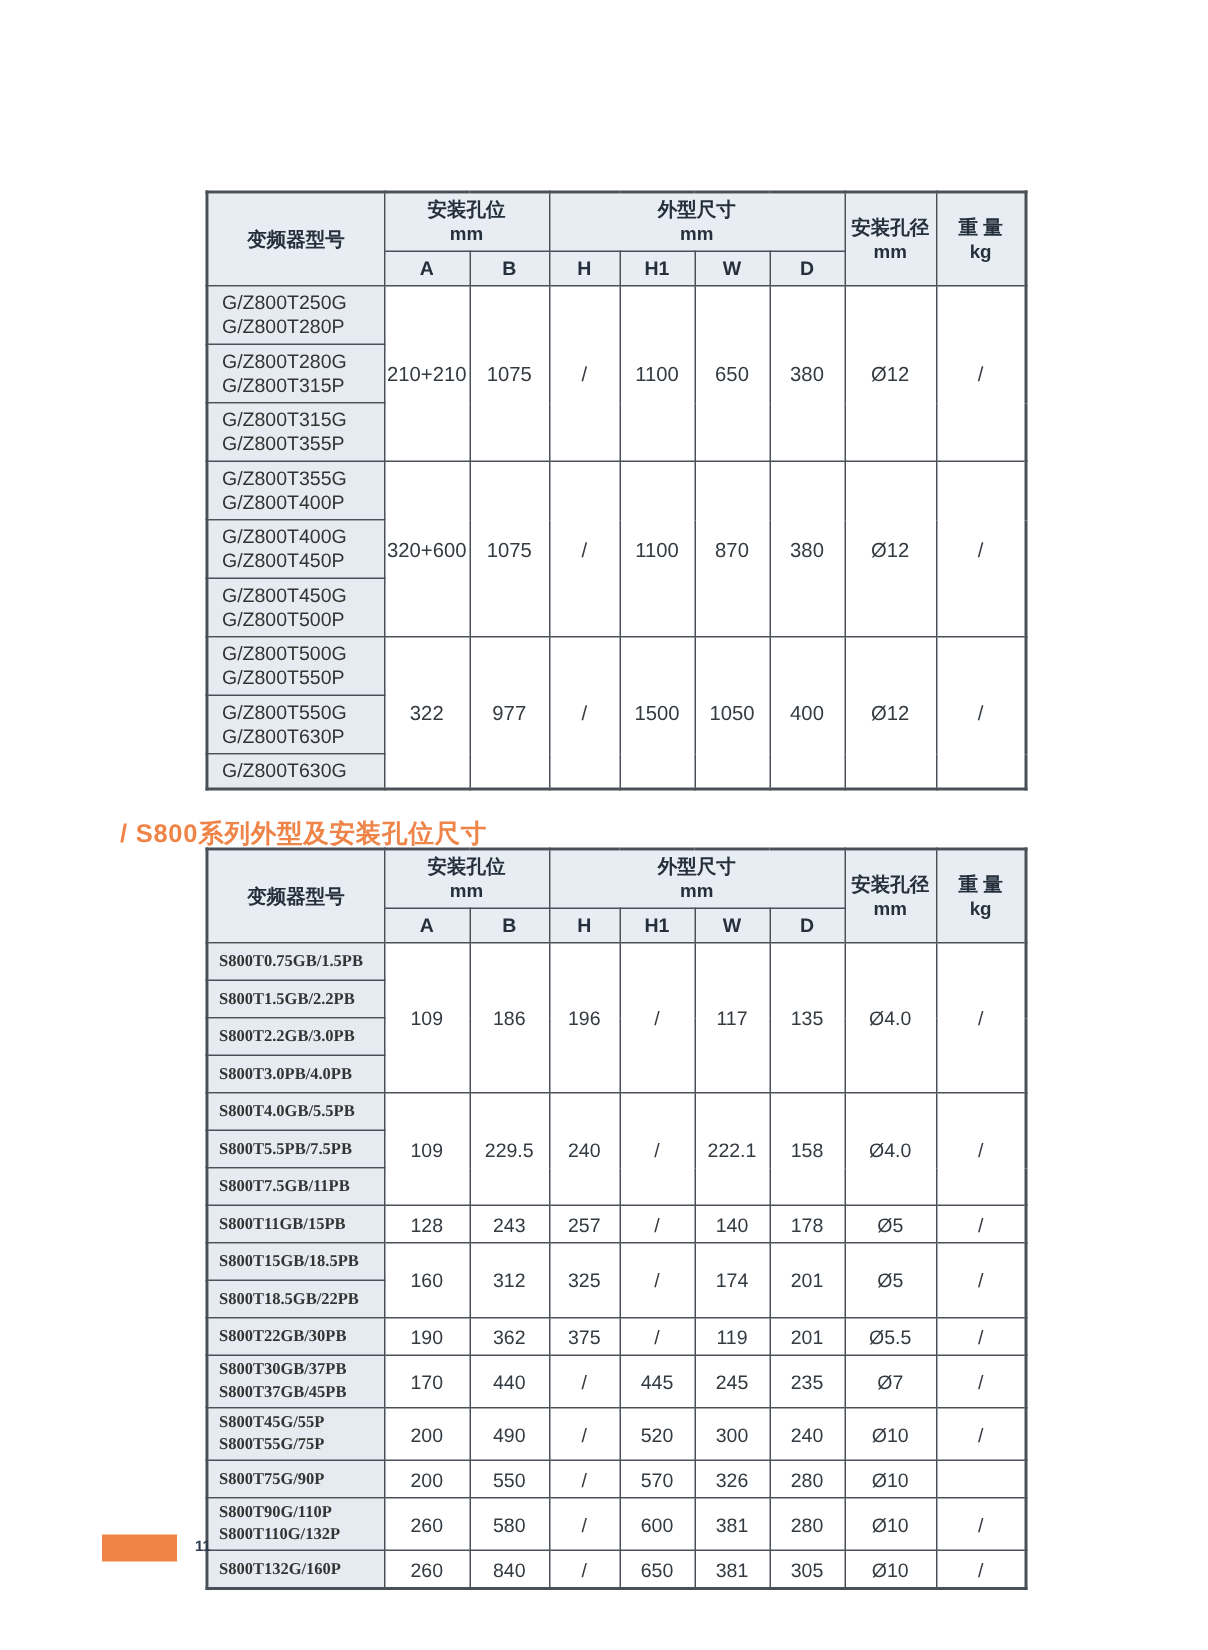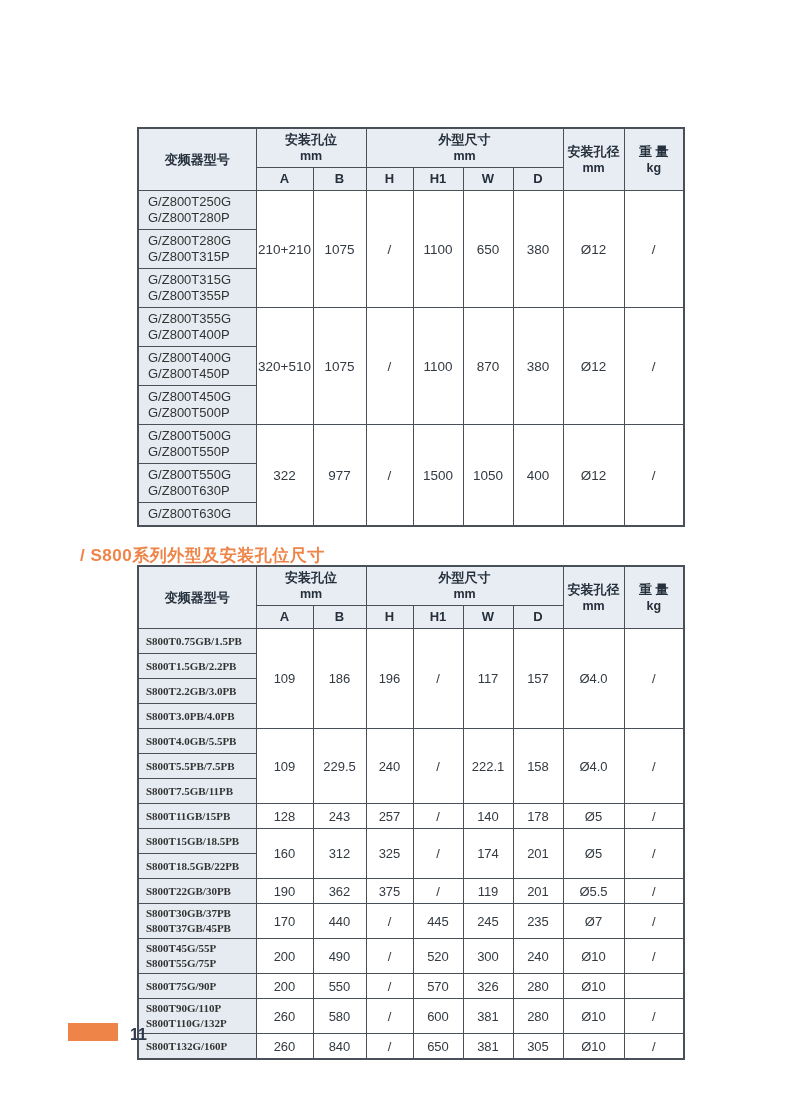--- a/index.html
+++ b/index.html
@@ -33,21 +33,21 @@
   .t1 .model-cell div{line-height:16px;white-space:nowrap;}
   .t2 td{height:20px;}
   .t2 .model-cell{font-size:11px;font-weight:bold;padding:2px 2px 2px 7px;color:#333;font-family:Liberation Serif, serif;}
   .t2 .model-cell div{line-height:15px;white-space:nowrap;}
   .t2 .value-cell{font-size:13px;}
   .section-heading{
     position:absolute;left:80px;top:544px;
     color:var(--accent);font-size:17px;font-weight:bold;letter-spacing:0.5px;white-space:nowrap;
   }
   .footer-rect{position:absolute;left:68px;top:1023px;width:50px;height:18px;background:var(--accent);}
-  .footer-num{position:absolute;left:130px;top:1026px;font-size:16px;font-weight:bold;color:var(--pagenum-text);}
+  .footer-num{position:absolute;left:130px;top:1026px;font-size:10px;font-weight:bold;color:var(--pagenum-text);}
 </style>
 </head>
 <body>
 
 <div class="page">
 
   <div class="tbl-wrap1">
     <table class="spec t1">
       <colgroup>
         <col style="width:118px">
@@ -114,21 +114,21 @@
             <td class="model-cell">
               <div>G/Z800T315G</div>
               <div>G/Z800T355P</div>
             </td>
           </tr>
           <tr>
             <td class="model-cell">
               <div>G/Z800T355G</div>
               <div>G/Z800T400P</div>
             </td>
-            <td class="value-cell" rowspan="3">320+510</td>
+            <td class="value-cell" rowspan="3">320+600</td>
             <td class="value-cell" rowspan="3">1075</td>
             <td class="value-cell" rowspan="3">/</td>
             <td class="value-cell" rowspan="3">1100</td>
             <td class="value-cell" rowspan="3">870</td>
             <td class="value-cell" rowspan="3">380</td>
             <td class="value-cell" rowspan="3">Ø12</td>
             <td class="value-cell" rowspan="3">/</td>
           </tr>
           <tr>
             <td class="model-cell">
@@ -218,21 +218,21 @@
       <tbody id="t2-body">
           <tr>
             <td class="model-cell">
               <div>S800T0.75GB/1.5PB</div>
             </td>
             <td class="value-cell" rowspan="4">109</td>
             <td class="value-cell" rowspan="4">186</td>
             <td class="value-cell" rowspan="4">196</td>
             <td class="value-cell" rowspan="4">/</td>
             <td class="value-cell" rowspan="4">117</td>
-            <td class="value-cell" rowspan="4">157</td>
+            <td class="value-cell" rowspan="4">135</td>
             <td class="value-cell" rowspan="4">Ø4.0</td>
             <td class="value-cell" rowspan="4">/</td>
           </tr>
           <tr>
             <td class="model-cell">
               <div>S800T1.5GB/2.2PB</div>
             </td>
           </tr>
           <tr>
             <td class="model-cell">

